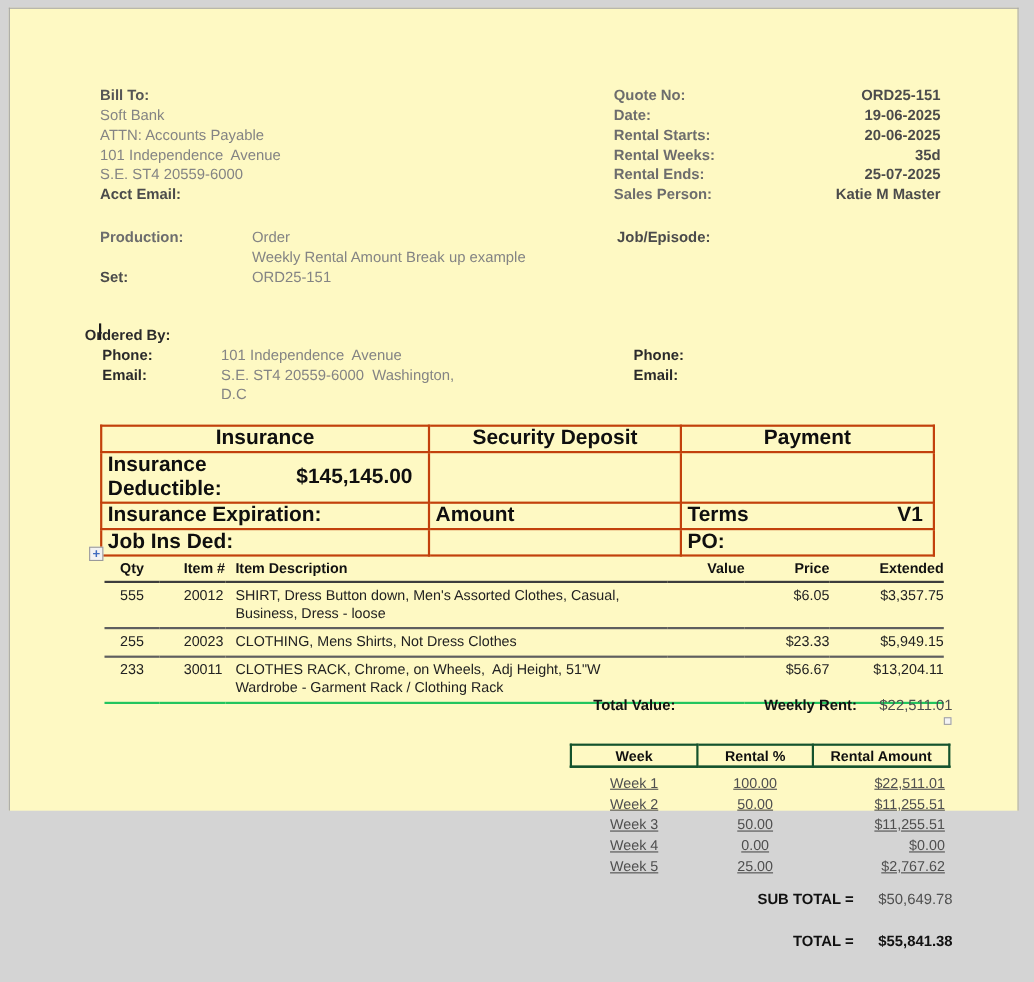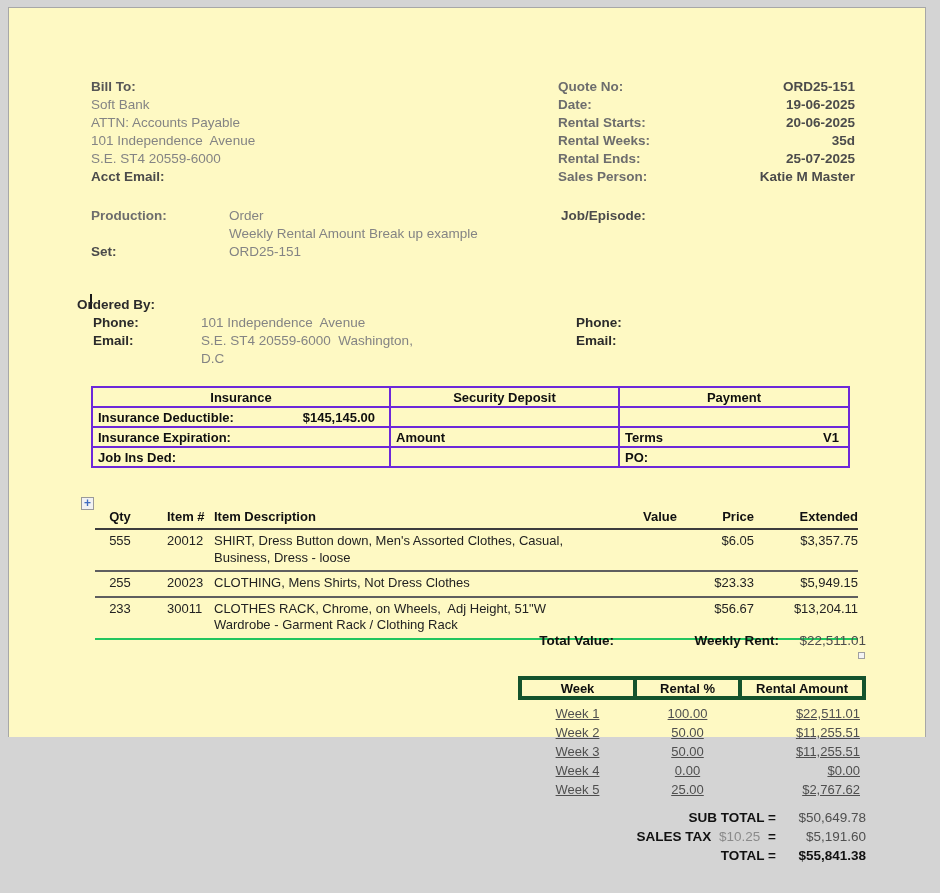--- a/index.html
+++ b/index.html
@@ -17,41 +17,41 @@
   .ink { color:#2b2b2b; font-weight:bold; }
   .right { text-align:right; }
 
   
   .qrow { position:relative; height:18px; }
   .qrow .ql { position:absolute; left:0; }
   .qrow .qv { position:absolute; right:0; }
 
   
   table.ins { border-collapse:collapse; table-layout:fixed; width:757px; }
-  table.ins td, table.ins th { border:2px solid #6d28d9; font-size:13px; color:#0f0f0f;
+  table.ins td, table.ins th { border:2px solid #c2410c; font-size:19px; color:#0f0f0f;
         font-weight:bold; height:20px; padding:0 5px; vertical-align:middle; }
   table.ins th { text-align:center; }
   .cellflex { display:flex; justify-content:space-between; align-items:center; }
 
   
   table.items { border-collapse:collapse; table-layout:fixed; width:763px; font-size:13px; color:#222; }
   table.items th { font-weight:bold; color:#111; padding:2px 0 4px 0; border-bottom:2px solid #3d3d3d; }
   table.items td { padding:3px 0 4px 0; vertical-align:top; line-height:16.5px; }
   table.items tbody tr { border-bottom:2px solid #5f5f5f; }
   table.items tbody tr:last-child { border-bottom:2px solid #22c55e; }
   .c-qty { width:50px; text-align:center; }
   .c-item { width:60px; text-align:left; padding-left:22px !important; }
   .c-desc { width:402px; text-align:left; padding-left:9px !important; }
   .c-val { width:70px; text-align:right; }
   .c-price { width:77px; text-align:right; }
   .c-ext { width:104px; text-align:right; }
 
   
   table.week { border-collapse:collapse; table-layout:fixed; width:344px; font-size:13px; }
-  table.week th { border:4px solid #14532d; font-weight:bold; color:#0f0f0f;
+  table.week th { border:2px solid #14532d; font-weight:bold; color:#0f0f0f;
                   height:20px; text-align:center; }
   table.week td { color:#4f4f4f; height:19px; line-height:19px;text-decoration:underline; }
   table.week tbody tr:first-child td { padding-top:4px; }
   .w-week { width:115px; text-align:center; }
   .w-pct { width:105px; text-align:center; }
   .w-amt { width:124px; text-align:right; padding-right:4px; }
 
   
   .totrow { position:absolute; height:19px; font-size:13.5px; line-height:19px; }
   .totlbl { position:absolute; left:440px; width:327px; text-align:right; color:#111; font-weight:bold; }
@@ -260,26 +260,18 @@
         <td class="w-pct">25.00</td>
         <td class="w-amt">$2,767.62</td>
       </tr>
     </tbody>
   </table>
 
   <div class="totrow" style="top:800px; left:0; width:918px;">
     <span class="totlbl">SUB TOTAL =</span>
     <span class="totval">$50,649.78</span>
   </div>
-  <div class="totrow" style="top:819px; left:0; width:918px;">
-    <span class="totlbl">
-      <span class="b">SALES TAX</span>
-      <span class="taxrate" style="margin:0 4px;">$10.25</span>
-      <span class="b">=</span>
-    </span>
-    <span class="totval">$5,191.60</span>
-  </div>
   <div class="totrow" style="top:838px; left:0; width:918px;">
     <span class="totlbl">TOTAL =</span>
     <span class="totval b" style="color:#111;">$55,841.38</span>
   </div>
 
 </div>
 
 </body></html>

